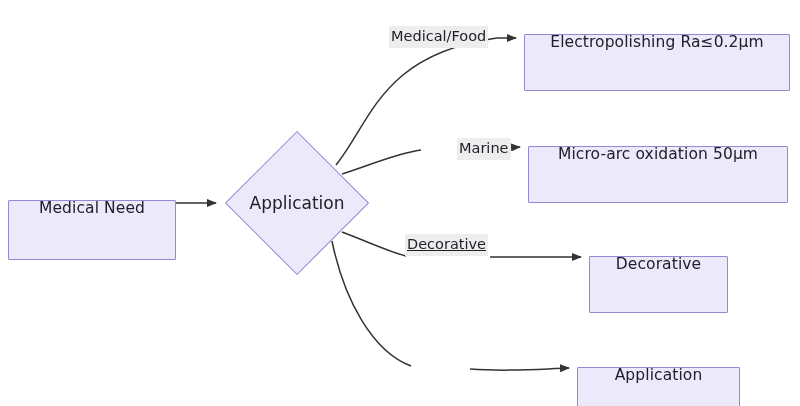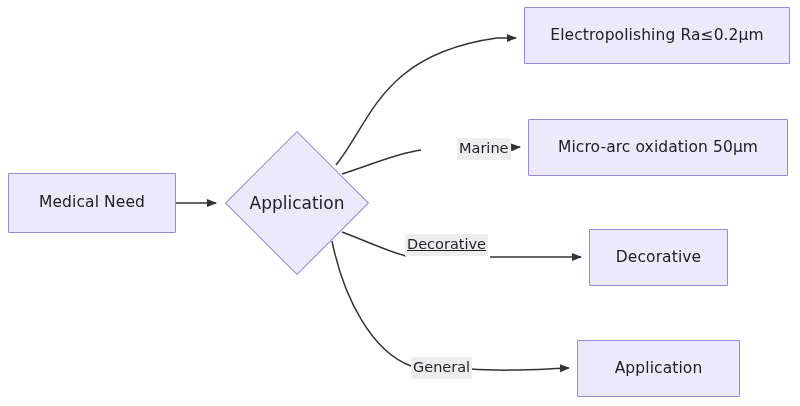--- a/index.html
+++ b/index.html
@@ -27,22 +27,22 @@
     height: 406px;
     overflow: visible;
   }
   .node {
     position: absolute;
     box-sizing: border-box;
     background: #ECEAFA;
     border: 1.3px solid #9A86D4;
     border-radius: 1px;
     display: flex;
-    align-items: center;
     justify-content: center;
+    margin-top: 27px;
   }
   .node-label {
     font-size: 15.5px;
     color: #20202a;
     line-height: 1;
     white-space: nowrap;
     letter-spacing: 0.1px;
   }
   .decision {
     position: absolute;
@@ -112,20 +112,20 @@
   </div>
 
   <div class="node" style="left:589px; top:229px; width:139px; height:57px;">
     <span class="node-label">Decorative</span>
   </div>
 
   <div class="node" style="left:577px; top:340px; width:163px; height:57px;">
     <span class="node-label">Application</span>
   </div>
 
+  <div class="edge-label" style="left:389px; top:26px;">Medical/Food</div>
 
   <div class="edge-label" style="left:420px; top:138px;margin-left:37px;">Marine</div>
 
   <div class="edge-label" style="left:405px; top:234px;text-decoration:underline;">Decorative</div>
 
-  <div class="edge-label" style="left:411px; top:357px;">General</div>
 
 </div>
 
 </body></html>

